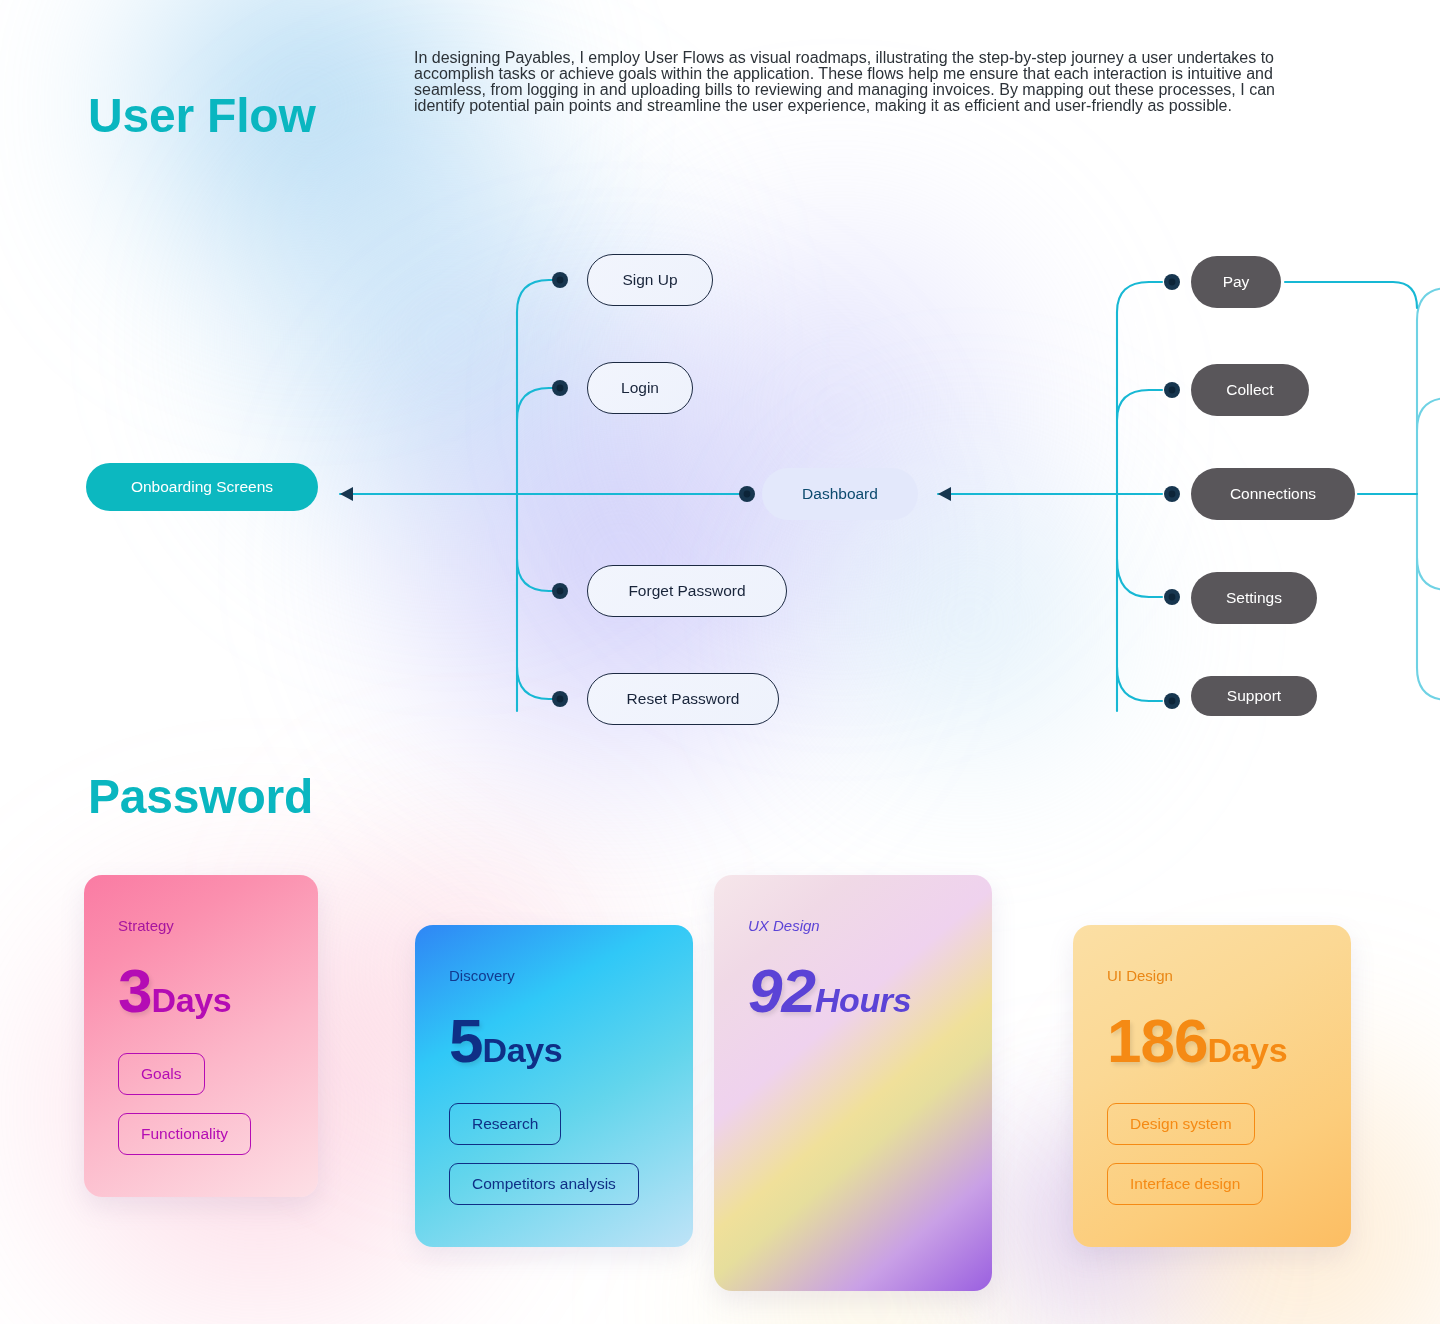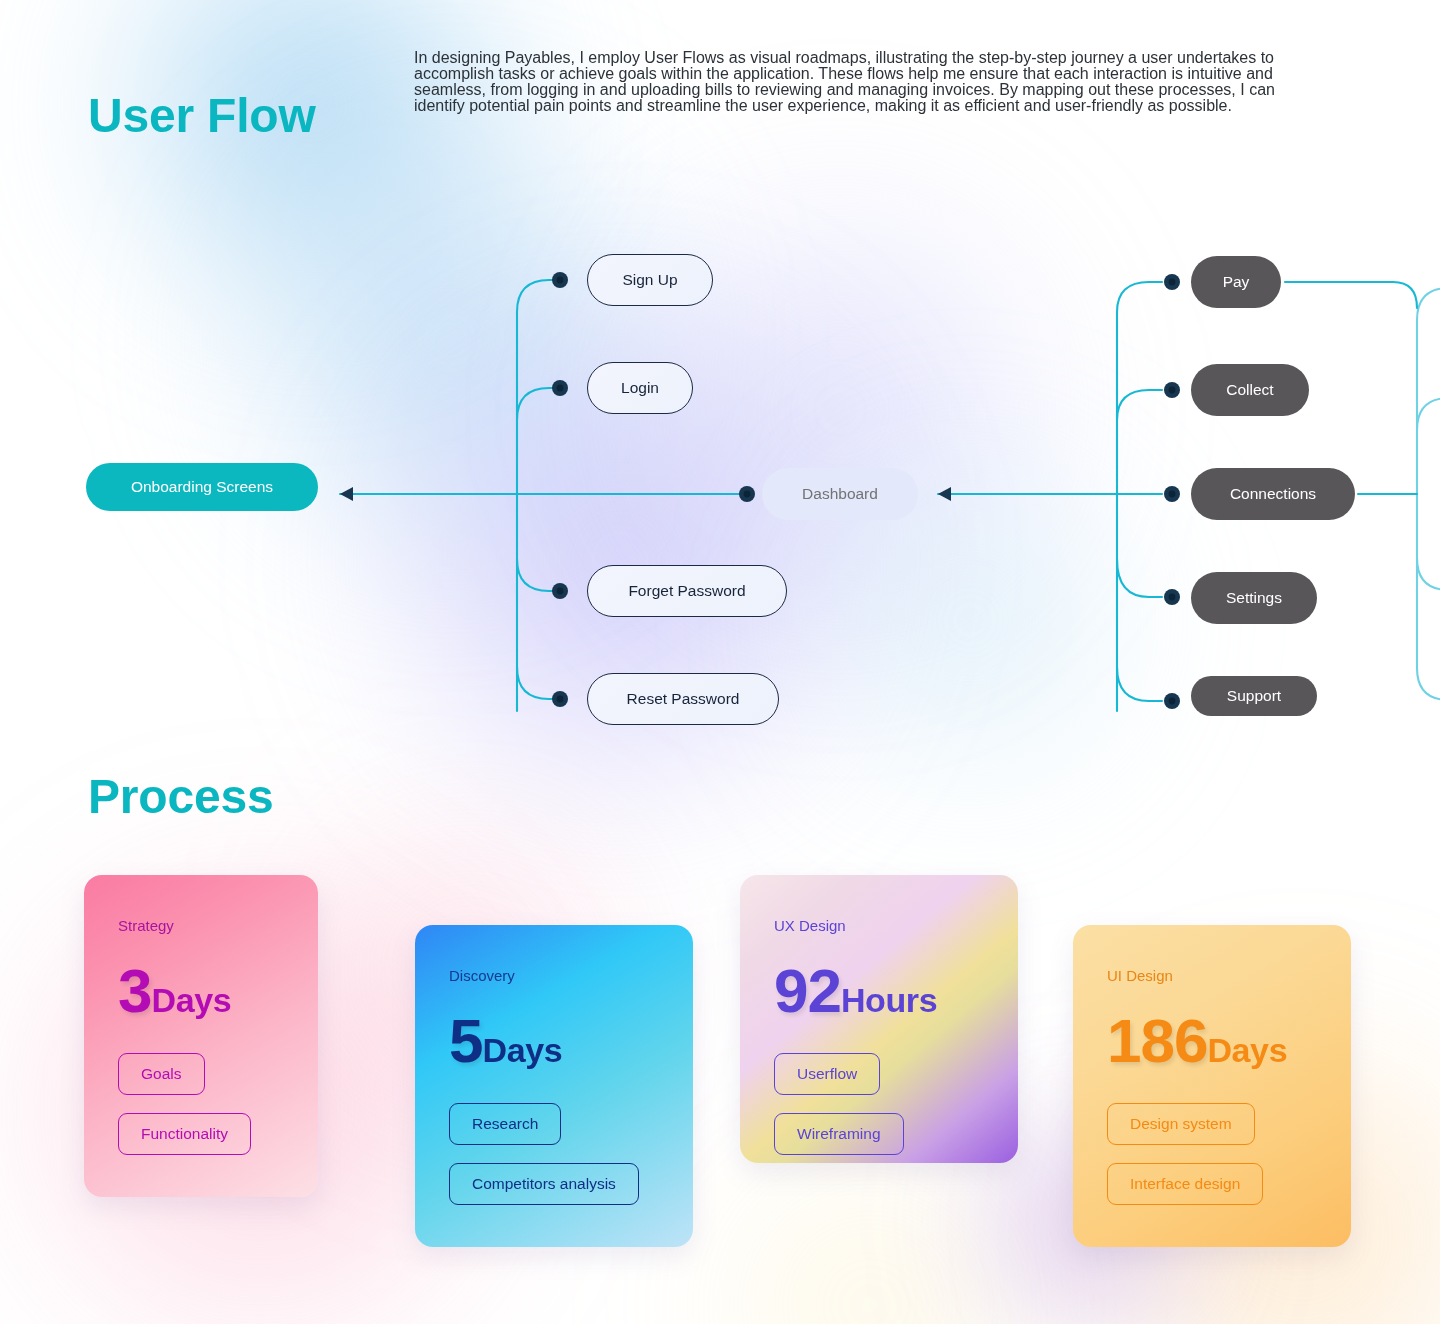--- a/index.html
+++ b/index.html
@@ -63,21 +63,21 @@
   .node-outline {
     border:1.4px solid #1c2a42;
     color:#18243a;
     background:linear-gradient(135deg,#f2f5fd 0%,#eef2fc 100%);
   }
   .node-teal {
     background:#0cb8c0; color:#ffffff; border:none;
     font-size:15.5px;
   }
   .node-lav {
-    background:#e3e8fb; color:#737373; border:none;
+    background:#e3e8fb; color:#0c4a6e; border:none;
   }
   .node-dark {
     background:#59565a; color:#ffffff; border:none;
   }
 
   
   #process-cards { position:absolute; left:0; top:860px; width:1440px; height:430px; }
   .proc-card {
     position:absolute;
     border-radius:18px;
@@ -108,23 +108,24 @@
     margin-left:8px;
   }
   #card-strategy .proc-label { color:#a7159f; }
   #card-discovery {
     left:415px; top:65px; width:278px; height:322px;
     background:linear-gradient(150deg,#2f86f5 0%,#30c8f7 30%,#62d5ec 58%,#bfe3f7 100%);
     color:#0f2f86;
   }
   #card-discovery .proc-label { color:#123a8f; }
   #card-ux {
-    left:740px; top:15px; width:278px; height:288px;
+    left:714px; top:15px; width:278px; height:416px;
     background:linear-gradient(140deg,#f6e6ea 0%,#f0d9e6 18%,#efd2ee 38%,#f0e09a 55%,#e6de9c 62%,#c9a0e6 82%,#9a5fe0 100%);
     color:#5b43d6;
+    font-style:italic;
   }
   #card-ux .proc-label { color:#5b43d6; }
   #card-ui {
     left:1073px; top:65px; width:278px; height:322px;
     background:linear-gradient(150deg,#fbdfa4 0%,#fbd894 35%,#fccd7c 70%,#fcbd62 100%);
     color:#f58a14;
   }
   #card-ui .proc-label { color:#e98615; }
 </style>
 </head>
@@ -142,21 +143,21 @@
   <div class="blob blob-or1"></div>
   <div class="blob blob-vi1"></div>
 </div>
 
 <div id="root">
 
   <h1 class="section-title" id="title-userflow" style="color: rgb(10, 182, 192);">User Flow</h1>
 
   <p id="intro-paragraph">In designing Payables, I employ User Flows as visual roadmaps, illustrating the step-by-step journey a user undertakes to accomplish tasks or achieve goals within the application. These flows help me ensure that each interaction is intuitive and seamless, from logging in and uploading bills to reviewing and managing invoices. By mapping out these processes, I can identify potential pain points and streamline the user experience, making it as efficient and user-friendly as possible.</p>
 
-  <h1 class="section-title" id="title-process" style="color: rgb(10, 182, 192);">Process</h1>
+  <h1 class="section-title" id="title-process" style="color: rgb(10, 182, 192);">Password</h1>
 
   <div id="flow-diagram">
 
     <svg id="flow-svg" width="1440" height="520" viewBox="0 0 1440 520">
       <defs>
         <g id="dotmark">
           <circle r="8" fill="#17364f"></circle>
           <circle r="3.4" fill="#0c2438"></circle>
         </g>
       </defs>
@@ -291,24 +292,20 @@
         <div class="tag">Competitors analysis</div>
       </div>
     </div>
 
     <div class="proc-card" id="card-ux">
       <div class="proc-label">UX Design</div>
       <div class="proc-amount">
         <span class="proc-num">92</span>
         <span class="proc-unit">Hours</span>
       </div>
-      <div class="tag-row">
-        <div class="tag">Userflow</div>
-        <div class="tag">Wireframing</div>
-      </div>
     </div>
 
     <div class="proc-card" id="card-ui">
       <div class="proc-label">UI Design</div>
       <div class="proc-amount">
         <span class="proc-num">186</span>
         <span class="proc-unit">Days</span>
       </div>
       <div class="tag-row">
         <div class="tag">Design system</div>

